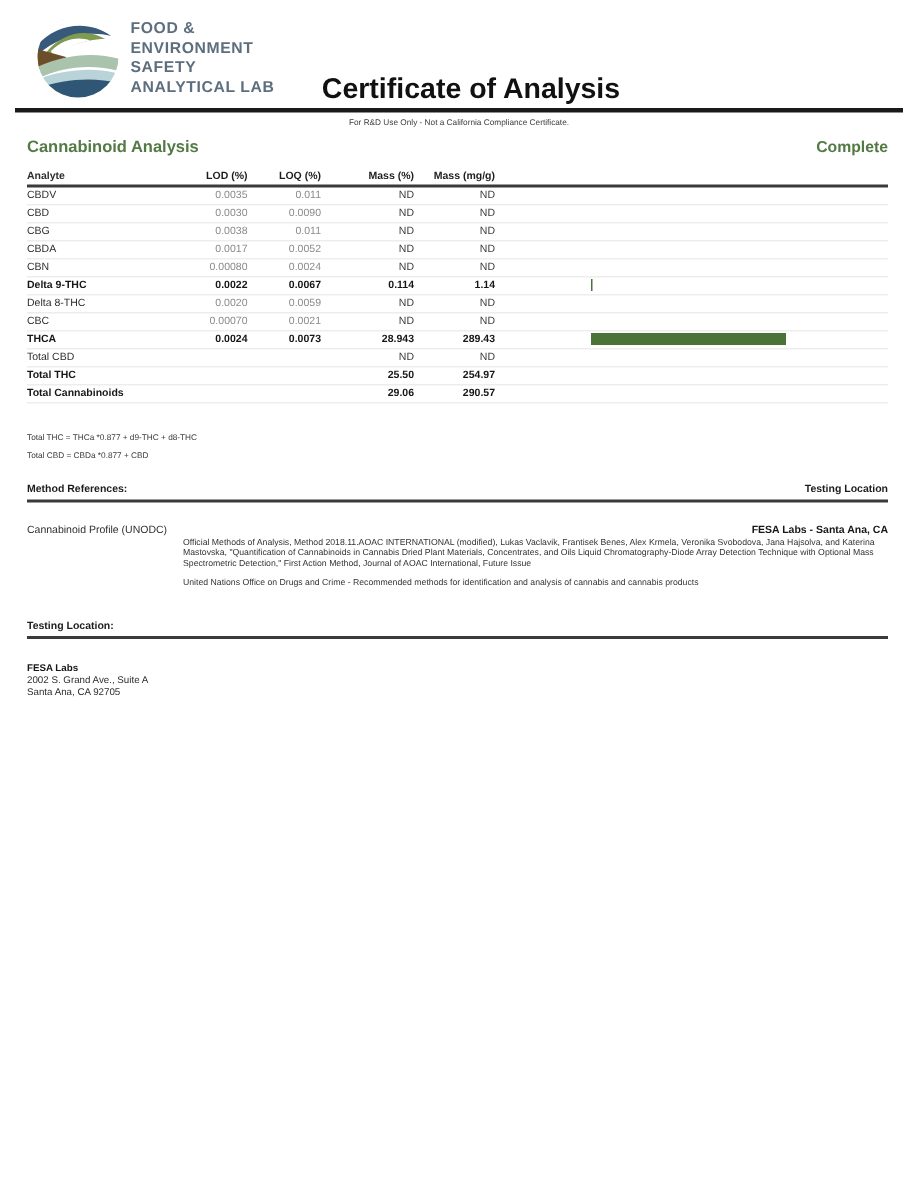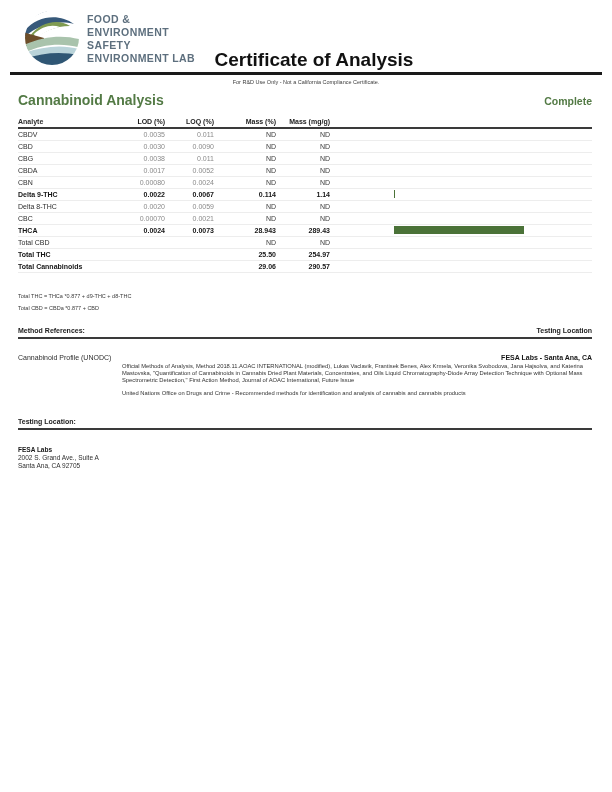--- a/index.html
+++ b/index.html
@@ -10,21 +10,21 @@
   }
   
   .header { position:relative; height:72px; }
   .brand { position:absolute; left:24px; top:10px; display:flex; align-items:flex-start; }
   .brand-text { margin-left:7px; margin-top:3px; color:#5d6f7e; font-size:10.5px; font-weight:bold; line-height:13px; letter-spacing:0.4px; }
   .title { position:absolute; left:16px; right:0; bottom:1px; text-align:center; font-size:19px; font-weight:bold; color:#111; margin:0; }
   .rule-thick { height:2.5px; background:#1a1a1a; margin:0 10px; }
   .subtitle { margin-top:4px; text-align:center; font-size:5.5px; color:#3c3c3c; }
   
   .section-row { display:flex; justify-content:space-between; margin:7px 20px 0 18px; align-items:baseline; }
-  .section-title { font-size:14px; font-weight:bold; }
+  .section-title { font-size:11px; font-weight:bold; }
   .section-status { font-size:10.5px; font-weight:bold;margin-left:39px; }
   
   .table { margin:9px 20px 0 18px; font-size:7px; }
   .trow, .thead { display:flex; align-items:center; height:12px; }
   .thead { font-weight:bold; color:#1c1c1c; border-bottom:2px solid #3a3a3a; }
   .trow { border-bottom:1px solid #ededed; }
   .cell { white-space:nowrap; }
   .c-analyte { width:100px; text-align:left; color:#2e2e2e; }
   .c-lod { width:47px; text-align:right; }
   .c-loq { width:49px; text-align:right; }
@@ -79,21 +79,21 @@
           <path d="M-2,22 L20,28 L20,36 L-2,36 Z" fill="#6d4e2a"></path>
           <path d="M-2,36 C18,26 40,24 58,30 L58,38 C38,32 16,34 -2,44 Z" fill="#a9c3ac"></path>
           <path d="M-2,44 C18,36 40,34 58,40 L58,47 C38,41 16,43 -2,51 Z" fill="#b9d3d9"></path>
           <path d="M-2,50 C18,42 40,41 58,46 L58,58 L-2,58 Z" fill="#2f5674"></path>
         </g>
       </svg>
       <div class="brand-text">
         <div>FOOD &amp;</div>
         <div>ENVIRONMENT</div>
         <div>SAFETY</div>
-        <div>ENVIRONMENT LAB</div>
+        <div>ANALYTICAL LAB</div>
       </div>
     </div>
     <h1 class="title">Certificate of Analysis</h1>
   </div>
 
   <div class="rule-thick"></div>
   <div class="subtitle">For R&amp;D Use Only - Not a California Compliance Certificate.</div>
 
   <div class="section-row">
     <span class="section-title accent" style="color: rgb(83, 122, 69);">Cannabinoid Analysis</span>

